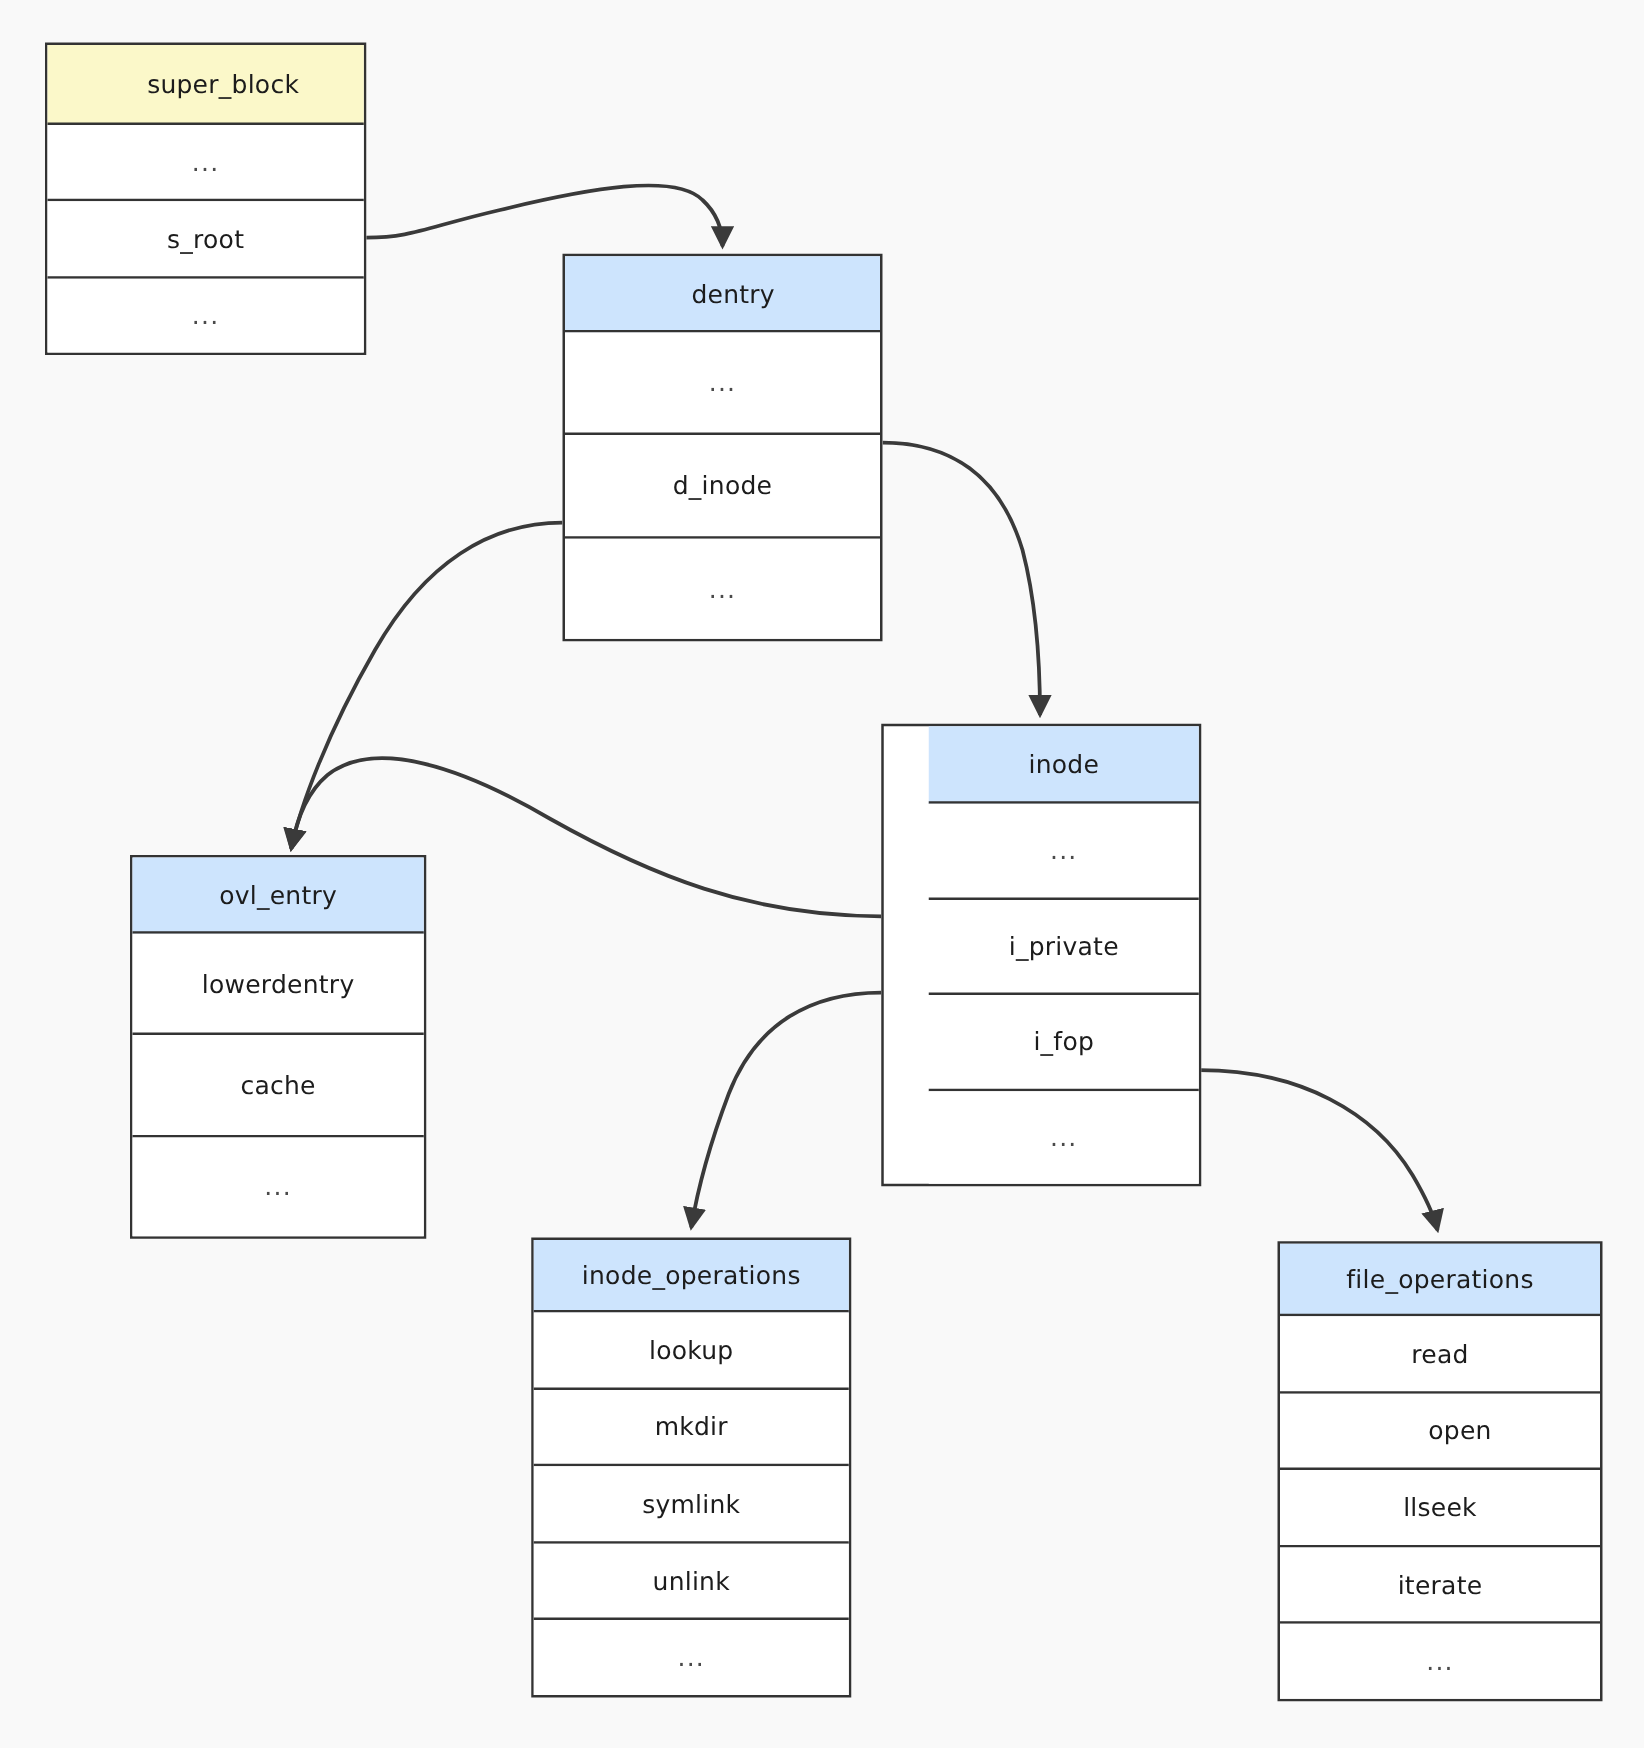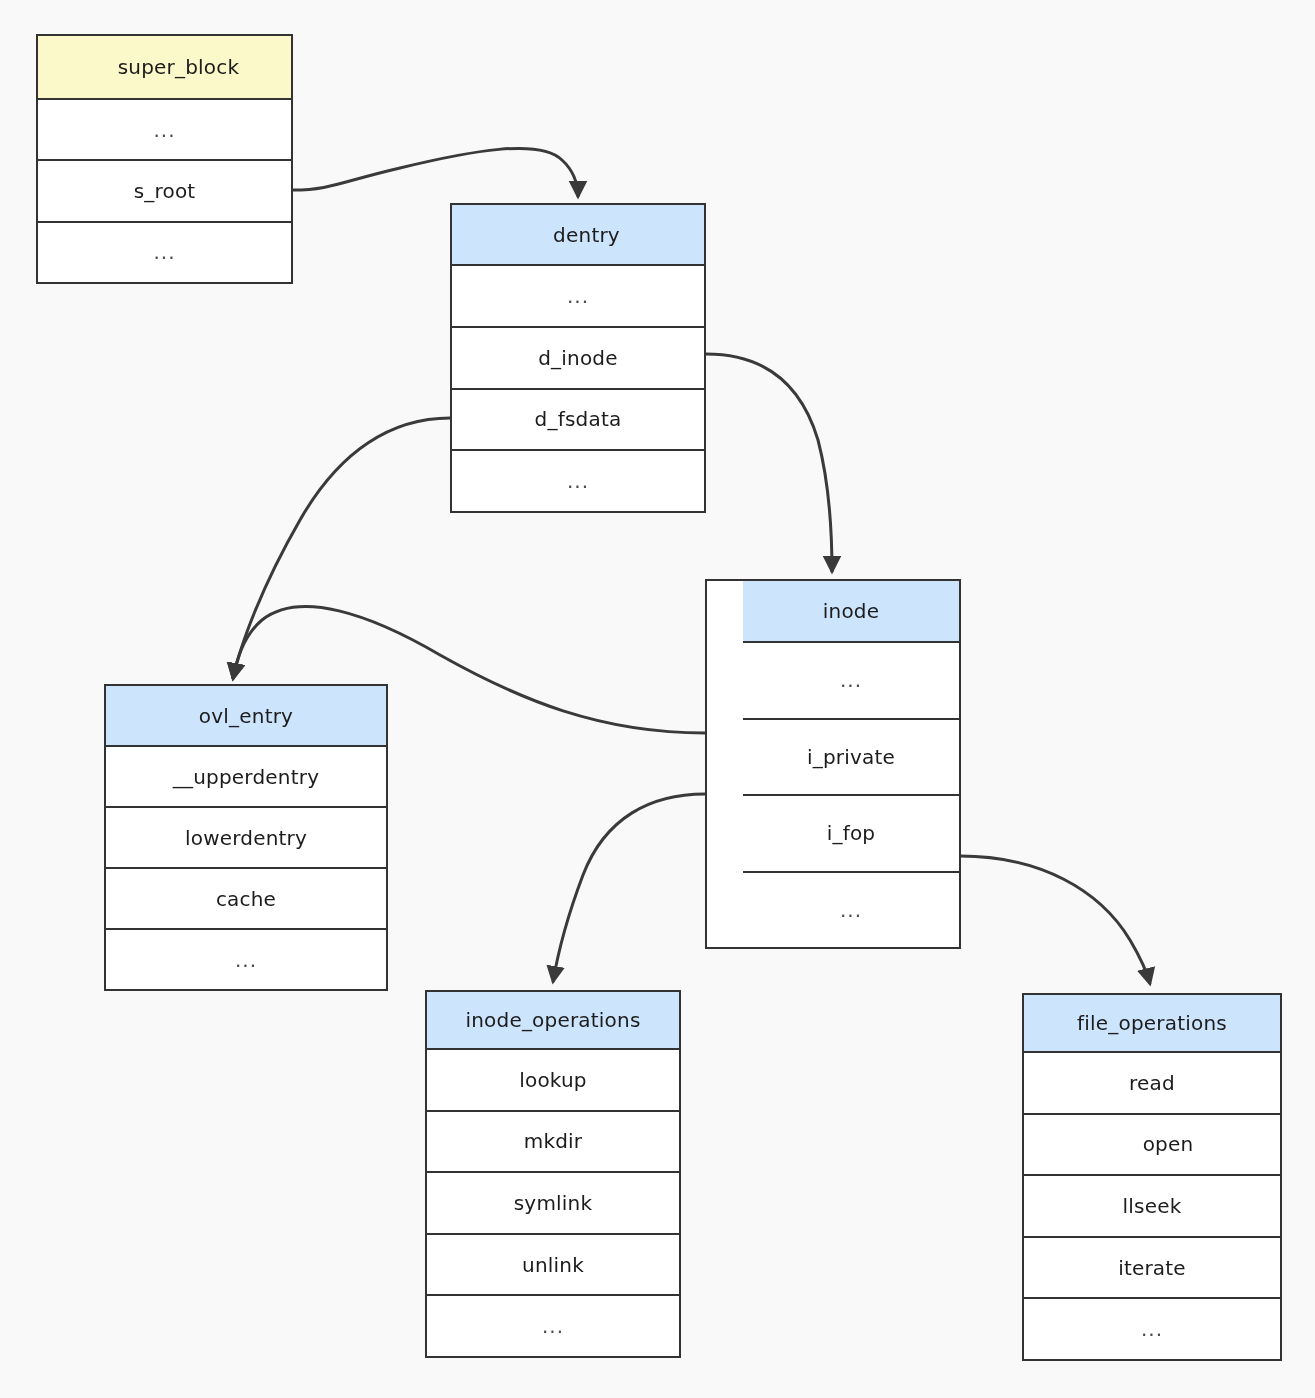--- a/index.html
+++ b/index.html
@@ -98,35 +98,33 @@
     <div class="node-header yellow" style="height:64px;">super_block</div>
     <div class="node-row ellipsis" style="flex:1;">...</div>
     <div class="node-row" style="flex:1;">s_root</div>
     <div class="node-row ellipsis" style="flex:1;">...</div>
   </div>
 
   <div class="node" style="left:450px; top:203px; width:256px; height:310px;">
     <div class="node-header blue" style="height:61px;padding-left:17px;">dentry</div>
     <div class="node-row ellipsis" style="flex:1;">...</div>
     <div class="node-row" style="flex:1;">d_inode</div>
-    <div class="node-row" style="flex:1;">d_fsdata</div>
     <div class="node-row ellipsis" style="flex:1;">...</div>
   </div>
 
   <div class="node" style="left:705px; top:579px; width:256px; height:370px;padding-left:36px;">
     <div class="node-header blue" style="height:62px;">inode</div>
     <div class="node-row ellipsis" style="flex:1;">...</div>
     <div class="node-row" style="flex:1;">i_private</div>
     <div class="node-row" style="flex:1;text-align:center;">i_fop</div>
     <div class="node-row ellipsis" style="flex:1;">...</div>
   </div>
 
-  <div class="node" style="left:104px; top:684px; width:284px; height:307px;">
+  <div class="node" style="left:104px; top:684px; width:237px; height:307px;">
     <div class="node-header blue" style="height:61px;">ovl_entry</div>
-    <div class="node-row" style="flex:1;">__upperdentry</div>
     <div class="node-row" style="flex:1;">lowerdentry</div>
     <div class="node-row" style="flex:1;">cache</div>
     <div class="node-row ellipsis" style="flex:1;">...</div>
   </div>
 
   <div class="node" style="left:425px; top:990px; width:256px; height:368px;">
     <div class="node-header blue" style="height:58px;">inode_operations</div>
     <div class="node-row" style="flex:1;">lookup</div>
     <div class="node-row" style="flex:1;">mkdir</div>
     <div class="node-row" style="flex:1;">symlink</div>

